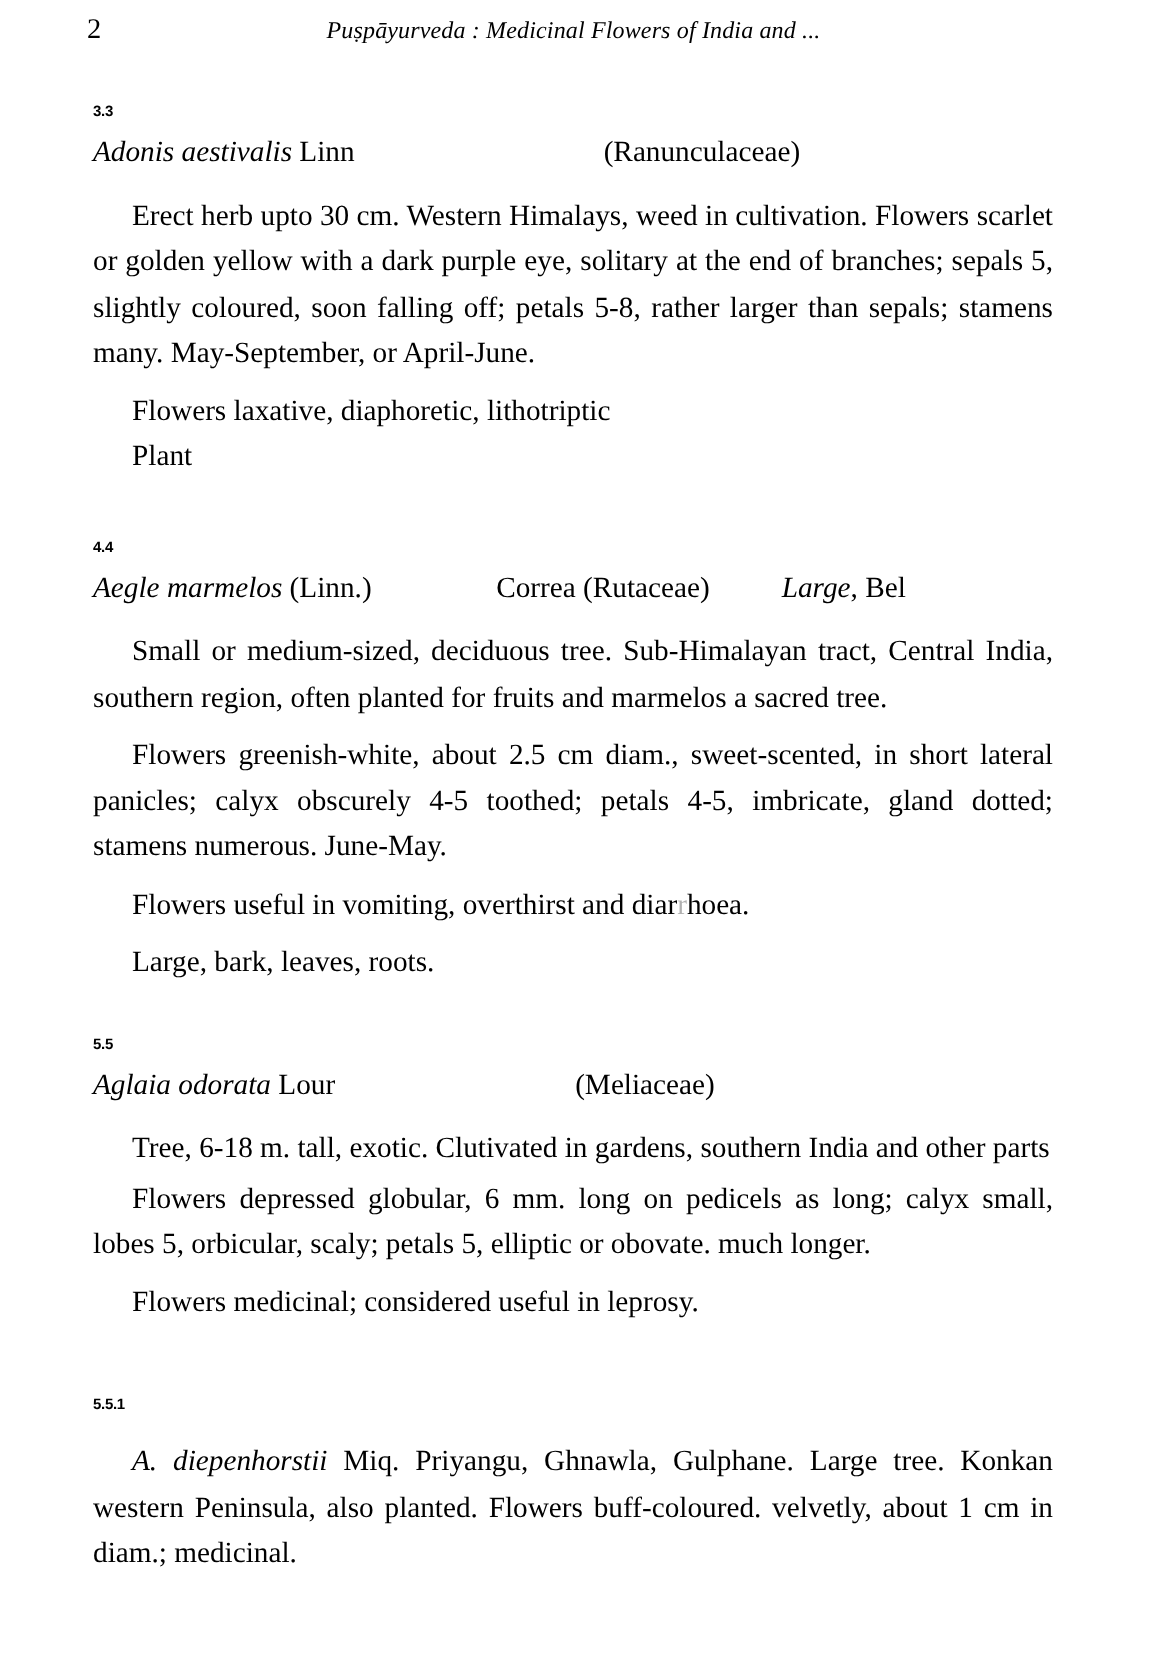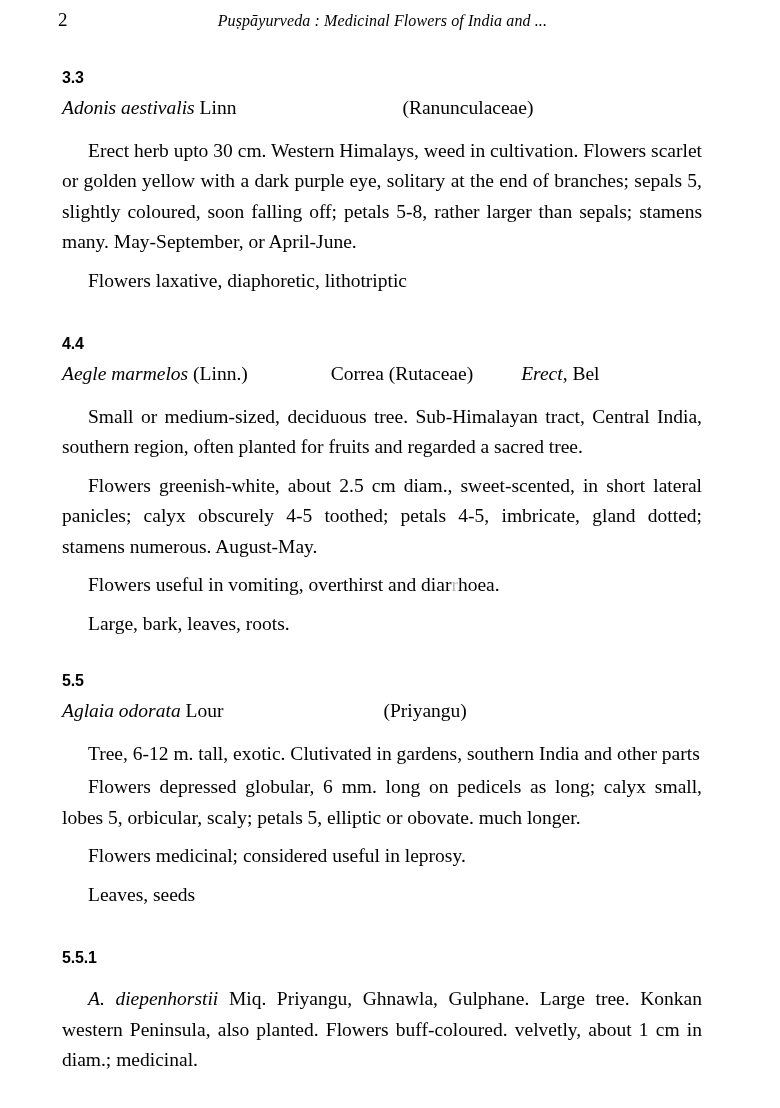--- a/index.html
+++ b/index.html
@@ -47,21 +47,21 @@
     letter-spacing: 0.1px;
   }
 
   
   .entry {
     margin: 0;
   }
   .num-heading {
     font-family: "Liberation Sans", "DejaVu Sans", sans-serif;
     font-weight: bold;
-    font-size: 16px;
+    font-size: 10px;
     line-height: 1;
     letter-spacing: -0.2px;
   }
 
   .name-line {
     font-size: 19.5px;
     line-height: 1;
     white-space: nowrap;
     display: block;
   }
@@ -108,58 +108,58 @@
   <div class="entry">
     <div class="num-heading">3.3</div>
     <div class="sp-12"></div>
     <div class="name-line">
       <span class="sci">Adonis aestivalis</span><span class="rom"> Linn</span><span class="col-b rom" style="width:166px;"></span><span class="rom">(Ranunculaceae)</span>
     </div>
     <div class="sp-18"></div>
     <p class="para indent">Erect herb upto 30 cm. Western Himalays, weed in cultivation. Flowers scarlet or golden yellow with a dark purple eye, solitary at the end of branches; sepals 5, slightly coloured, soon falling off; petals 5-8, rather larger than sepals; stamens many. May-September, or April-June.</p>
     <div class="sp-8"></div>
     <p class="para indent">Flowers laxative, diaphoretic, lithotriptic</p>
+    <p class="para indent">Plant</p>
   </div>
 
   <div class="sp-40"></div>
 
   <div class="entry">
     <div class="num-heading">4.4</div>
     <div class="sp-12"></div>
     <div class="name-line">
-      <span class="sci">Aegle marmelos</span><span class="rom"> (Linn.)</span><span class="col-b rom" style="width:83px;"></span><span class="rom">Correa (Rutaceae)</span><span class="col-c rom" style="width:48px;"></span><span class="sci">Erect</span><span class="rom">, Bel</span>
+      <span class="sci">Aegle marmelos</span><span class="rom"> (Linn.)</span><span class="col-b rom" style="width:83px;"></span><span class="rom">Correa (Rutaceae)</span><span class="col-c rom" style="width:48px;"></span><span class="sci">Large</span><span class="rom">, Bel</span>
     </div>
     <div class="sp-18"></div>
-    <p class="para indent">Small or medium-sized, deciduous tree. Sub-Himalayan tract, Central India, southern region, often planted for fruits and regarded a sacred tree.</p>
+    <p class="para indent">Small or medium-sized, deciduous tree. Sub-Himalayan tract, Central India, southern region, often planted for fruits and marmelos a sacred tree.</p>
     <div class="sp-8"></div>
-    <p class="para indent">Flowers greenish-white, about 2.5 cm diam., sweet-scented, in short lateral panicles; calyx obscurely 4-5 toothed; petals 4-5, imbricate, gland dotted; stamens numerous. August-May.</p>
+    <p class="para indent">Flowers greenish-white, about 2.5 cm diam., sweet-scented, in short lateral panicles; calyx obscurely 4-5 toothed; petals 4-5, imbricate, gland dotted; stamens numerous. June-May.</p>
     <div class="sp-8"></div>
     <p class="para indent">
       <span>Flowers useful in vomiting, overthirst and dia</span><span>r</span><span class="faint">r</span><span>hoea.</span>
     </p>
     <div class="sp-8"></div>
     <p class="para indent">Large, bark, leaves, roots.</p>
   </div>
 
   <div class="sp-34"></div>
 
   <div class="entry">
     <div class="num-heading">5.5</div>
     <div class="sp-12"></div>
     <div class="name-line">
-      <span class="sci">Aglaia odorata</span><span class="rom"> Lour</span><span class="col-b rom" style="width:160px;"></span><span class="rom">(Priyangu)</span>
+      <span class="sci">Aglaia odorata</span><span class="rom"> Lour</span><span class="col-b rom" style="width:160px;"></span><span class="rom">(Meliaceae)</span>
     </div>
     <div class="sp-18"></div>
-    <p class="para indent">Tree, 6-12 m. tall, exotic. Clutivated in gardens, southern India and other parts</p>
+    <p class="para indent">Tree, 6-18 m. tall, exotic. Clutivated in gardens, southern India and other parts</p>
     <div class="sp-3"></div>
     <p class="para indent">Flowers depressed globular, 6 mm. long on pedicels as long; calyx small, lobes 5, orbicular, scaly; petals 5, elliptic or obovate. much longer.</p>
     <div class="sp-8"></div>
     <p class="para indent">Flowers medicinal; considered useful in leprosy.</p>
     <div class="sp-8"></div>
-    <p class="para indent">Leaves, seeds</p>
   </div>
 
   <div class="sp-40"></div>
 
   <div class="entry">
     <div class="num-heading">5.5.1</div>
     <div class="sp-18"></div>
     <p class="para indent">
       <span class="sci">A. </span><span class="sci">diepenhorstii</span><span class="rom"> Miq. Priyangu, Ghnawla, Gulphane. Large tree. Konkan western Peninsula, also planted. Flowers buff-coloured. velvetly, about 1 cm in diam.; medicinal.</span>
     </p>

